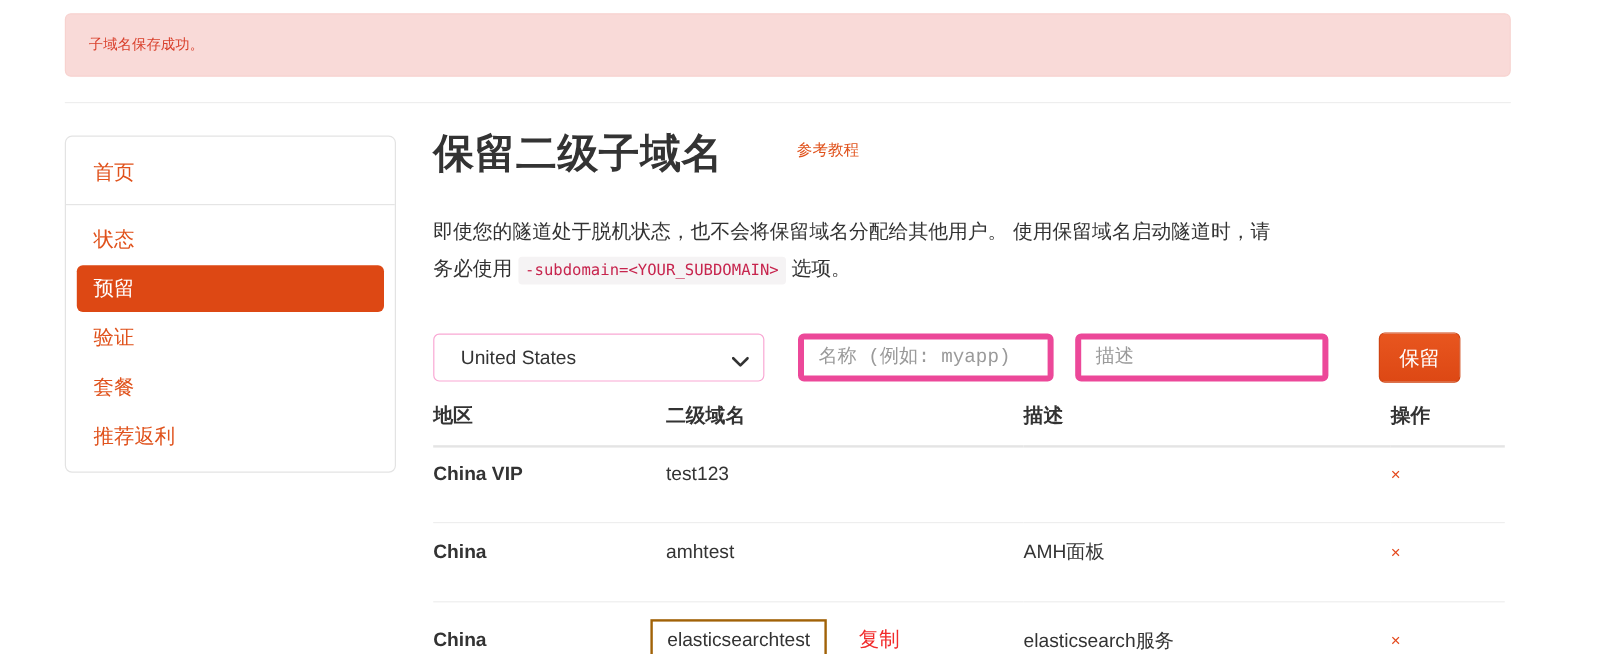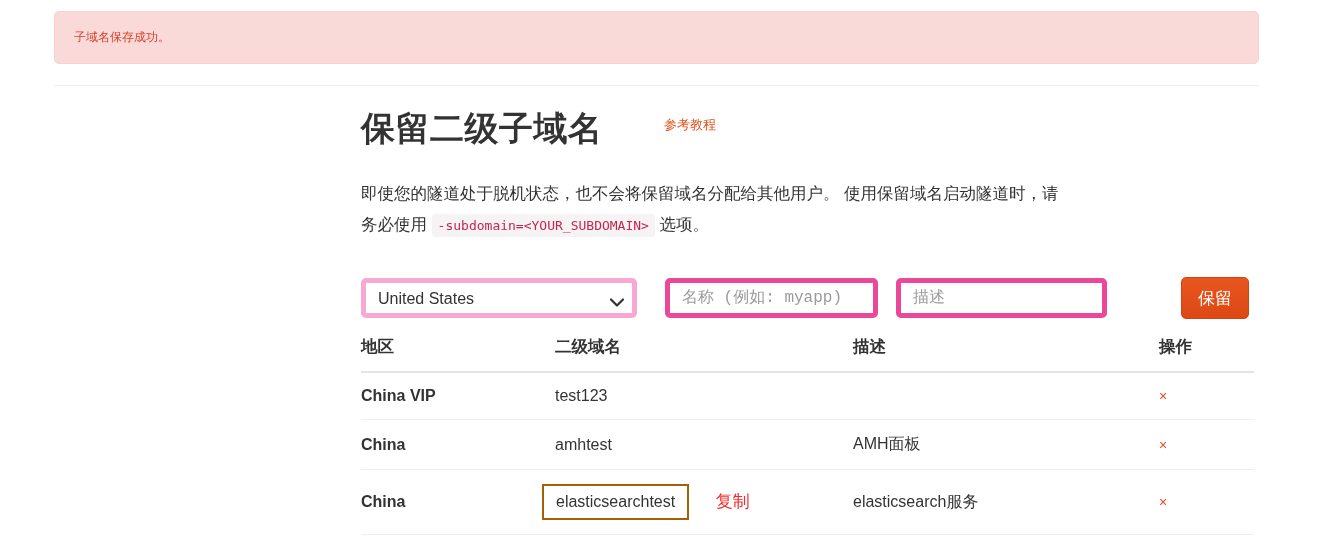--- a/index.html
+++ b/index.html
@@ -123,44 +123,44 @@
     background: #ffffff;
     font-family: Liberation Mono, monospace;
     font-size: 16px;
     color: #333333;
     padding: 0 12px;
     outline: none;
   }
   .sel-wrap { position: absolute; left: 0; top: 0; width: 276px; height: 40px; }
   select.ctl-select {
     width: 276px; height: 40px;
-    border: 5px solid #f9a8d4;
+    border: 1px solid #f9a8d4;
     border-radius: 5px;
     background: #ffffff;
     font-family: "Liberation Sans", sans-serif;
     font-size: 16px;
     color: #333333;
-    padding: 0 12px;
+    padding: 0 22px;
     -webkit-appearance: none;
     appearance: none;
     outline: none;
   }
   .chev {
     position: absolute;
     right: 13px; top: 15px;
     pointer-events: none;
     color: #333;
   }
   .in-name { left: 304px; width: 213px; }
   .in-desc { left: 535px; width: 211px; }
   .ctl::placeholder { color: #9a9a9a; }
 
   .btn-reserve {
     position: absolute;
-    left: 820px; top: -1px;
+    left: 788px; top: -1px;
     width: 68px; height: 42px;
     background: linear-gradient(#e8561f, #dd4814);
     border: 1px solid #cf4413;
     border-radius: 5px;
     color: #ffffff;
     font-family: "Liberation Sans", sans-serif;
     font-size: 17px;
     cursor: pointer;
     padding: 0;
   }
@@ -175,21 +175,21 @@
     text-align: left;
     font-size: 16.5px;
     font-weight: bold;
     color: #333333;
     padding: 0 0 13px 0;
     border-bottom: 2px solid #e4e4e4;
   }
   table.res-table td {
     font-size: 16px;
     color: #333333;
-    padding: 14px 0 14px 0;
+    padding: 14px 0 30px 0;
     border-bottom: 1px solid #eeeeee;
     vertical-align: middle;
     height: 46px;
   }
   .c-region { width: 194px; font-weight: bold; }
   .c-sub    { width: 298px; }
   .c-desc   { width: 306px; }
   .c-act    { width: 95px; }
   .del-x {
     color: #e4491d;
@@ -218,20 +218,31 @@
 <body>
 
 <div class="page">
 
   <div class="alert">
     <span>子域名保存成功。</span>
   </div>
 
   <div class="divider"></div>
 
+  <nav class="sidebar">
+    <a class="side-link side-head" href="#">首页</a>
+    <div class="side-sep"></div>
+    <div class="side-list">
+      <a class="side-link" href="#">状态</a>
+      <a class="side-link active" href="#">预留</a>
+      <a class="side-link" href="#">验证</a>
+      <a class="side-link" href="#">套餐</a>
+      <a class="side-link" href="#">推荐返利</a>
+    </div>
+  </nav>
 
   <div class="main">
 
     <div class="title-row">
       <h1 class="page-title">保留二级子域名</h1>
       <a class="tutorial-link" href="#">参考教程</a>
     </div>
 
     <p class="desc">
       <span>即使您的隧道处于脱机状态，也不会将保留域名分配给其他用户。 使用保留域名启动隧道时，请务必使用</span>

